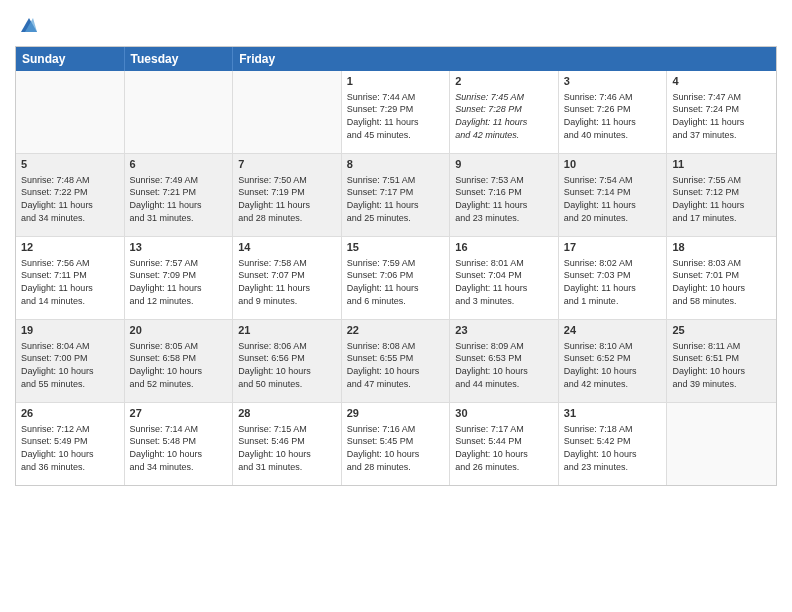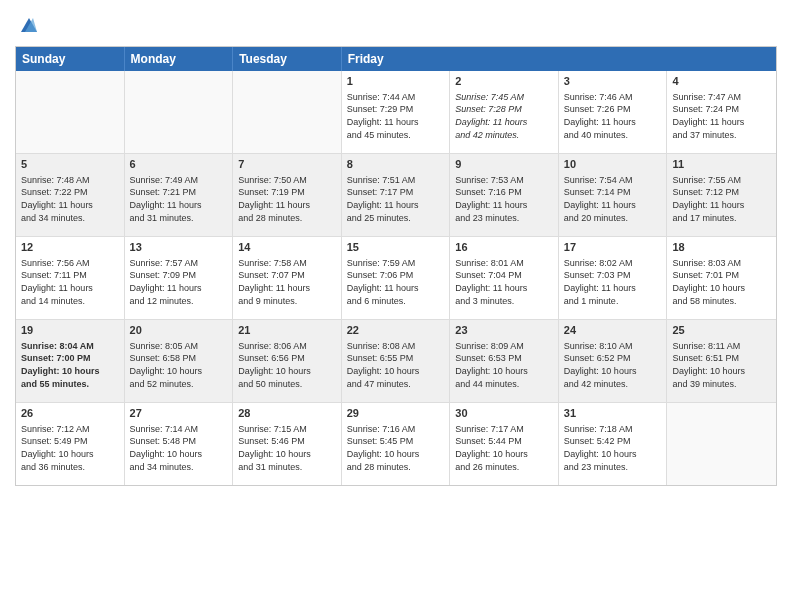--- a/index.html
+++ b/index.html
@@ -127,21 +127,20 @@
     </div>
     <div class="title-block">
       <div class="month-title"></div>
       <div class="location"></div>
     </div>
   </div>
 
   <div class="calendar">
     <div class="cal-header">
     <div class="cal-header-cell">Sunday</div>
-        <div class="cal-header-cell">Monday</div>
         <div class="cal-header-cell">Tuesday</div>
         <div class="cal-header-cell">Friday</div>
       </div>
     <div class="cal-body">
     <div class="cal-row">
           <div class="cal-cell empty"></div>
           <div class="cal-cell empty"></div>
           <div class="cal-cell empty"></div>
           <div class="cal-cell">
             <span class="day-number">1</span>
@@ -270,21 +269,21 @@
             <span class="day-number">18</span>
             <div class="cell-text" style="white-space: pre-line;">Sunrise: 8:03 AM
 Sunset: 7:01 PM
 Daylight: 10 hours
 and 58 minutes.</div>
           </div>
         </div>
         <div class="cal-row">
           <div class="cal-cell shaded">
             <span class="day-number">19</span>
-            <div class="cell-text" style="white-space: pre-line; font-weight: bold;">Sunrise: 8:04 AM
+            <div class="cell-text" style="white-space: pre-line;">Sunrise: 8:04 AM
 Sunset: 7:00 PM
 Daylight: 10 hours
 and 55 minutes.</div>
           </div>
           <div class="cal-cell shaded">
             <span class="day-number">20</span>
             <div class="cell-text" style="white-space: pre-line;">Sunrise: 8:05 AM
 Sunset: 6:58 PM
 Daylight: 10 hours
 and 52 minutes.</div>

